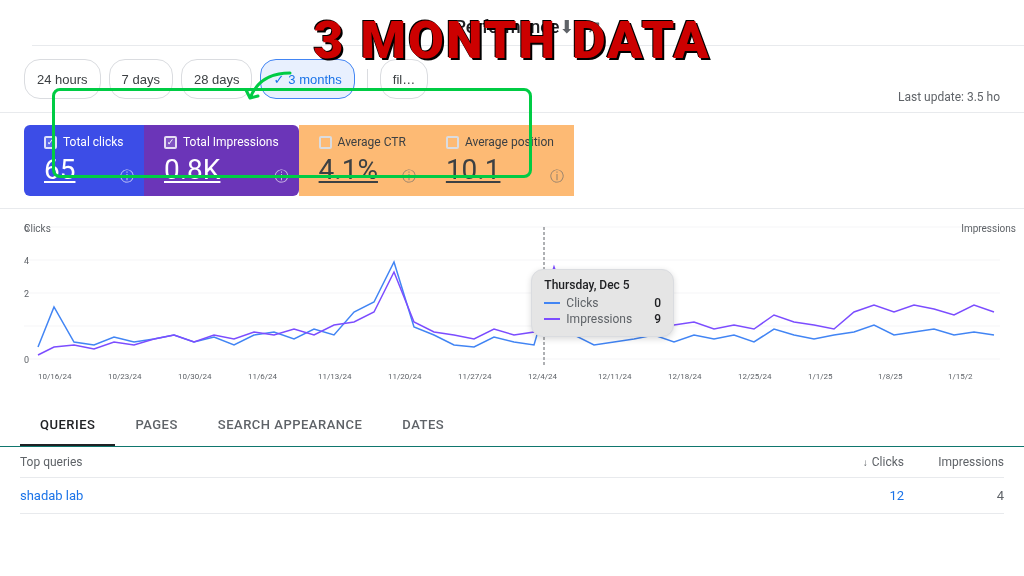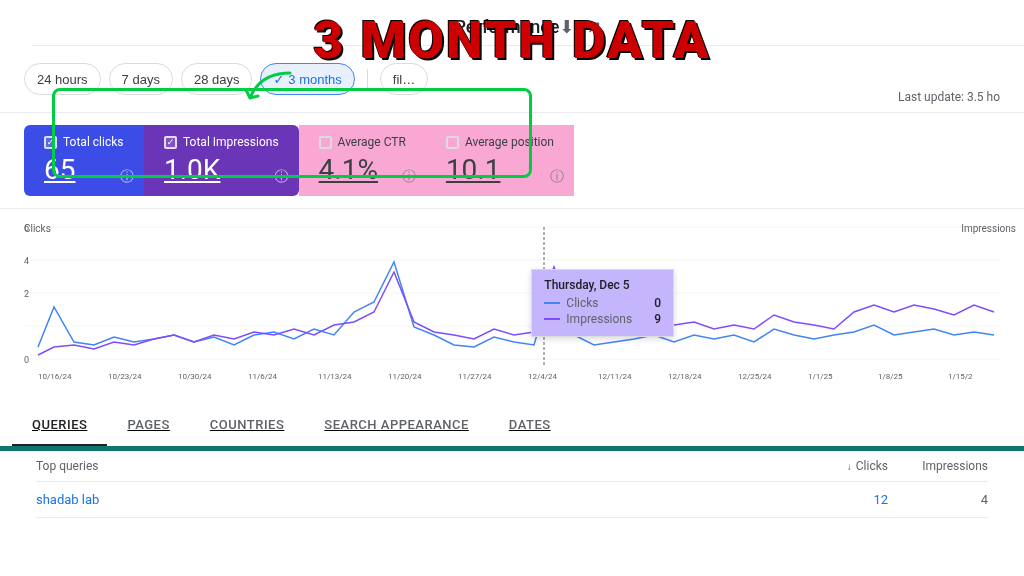--- a/index.html
+++ b/index.html
@@ -96,21 +96,21 @@
     }
 
     .filter-btn {
       padding: 4px 12px;
       border-radius: 16px;
       border: 1px solid #dadce0;
       background: #fff;
       font-size: 13px;
       color: #3c4043;
       cursor: pointer;
-      height: 32px;
+      height: 40px;
       display: flex;
       align-items: center;
       gap: 4px;
     }
 
     .filter-btn.active {
       background: #e8f0fe;
       border-color: #4285f4;
       color: #1a73e8;
     }
@@ -153,21 +153,21 @@
     }
 
     .metric-card.total-impressions {
       background: #6b35b8;
       border-radius: 0 6px 6px 0;
       color: #fff;
     }
 
     .metric-card.avg-ctr,
     .metric-card.avg-position {
-      background: #f9a8d4;
+      background: #fdba74;
       color: #3c4043;
     }
 
     .metric-label {
       display: flex;
       align-items: center;
       gap: 6px;
       font-size: 12px;
       margin-bottom: 4px;
     }
@@ -228,23 +228,23 @@
 
     .chart-svg {
       width: 100%;
       height: 180px;
     }
 
     .tooltip-box {
       position: absolute;
       right: 350px;
       top: 60px;
-      background: #c4b5fd;
+      background: #e5e5e5;
       border: 1px solid #dadce0;
-      border-radius: 0;
+      border-radius: 12px;
       padding: 8px 12px;
       font-size: 12px;
       box-shadow: 0 2px 6px rgba(0,0,0,0.15);
       z-index: 10;
     }
 
     .tooltip-date {
       font-weight: 500;
       color: #202124;
       margin-bottom: 4px;
@@ -268,43 +268,42 @@
 
     .tooltip-val {
       margin-left: auto;
       padding-left: 16px;
       font-weight: 500;
       color: #202124;
     }
 
     .tabs-row {
       display: flex;
-      border-bottom: 5px solid #0f766e;
-      padding: 0 12px;
-      text-decoration: underline;
+      border-bottom: 1px solid #0f766e;
+      padding: 0 20px;
     }
 
     .tab-item {
       padding: 12px 20px;
       font-size: 13px;
       font-weight: 500;
       color: #5f6368;
       cursor: pointer;
       border-bottom: 2px solid transparent;
       text-transform: uppercase;
       letter-spacing: 0.5px;
     }
 
     .tab-item.active {
       color: #202124;
       border-bottom-color: #202124;
     }
 
     .table-area {
-      padding: 0 36px;
+      padding: 0 20px;
       flex: 1;
     }
 
     .table-header-row {
       display: flex;
       padding: 8px 0;
       border-bottom: 1px solid #e8eaed;
       font-size: 12px;
       color: #5f6368;
       align-items: center;
@@ -371,21 +370,21 @@
         <span>Total clicks</span>
       </div>
       <div class="metric-value">65</div>
       <span class="metric-info">ⓘ</span>
     </div>
     <div class="metric-card total-impressions">
       <div class="metric-label">
         <div class="checkbox-icon">✓</div>
         <span>Total Impressions</span>
       </div>
-      <div class="metric-value">1.0K</div>
+      <div class="metric-value">0.8K</div>
       <span class="metric-info">ⓘ</span>
     </div>
     <div class="metric-card avg-ctr">
       <div class="metric-label">
         <div class="checkbox-icon" style="border-color:#dadce0;"></div>
         <span>Average CTR</span>
       </div>
       <div class="metric-value">4.1%</div>
       <span class="metric-info" style="color:#5f6368;">ⓘ</span>
     </div>
@@ -462,21 +461,20 @@
         <div class="tooltip-line impressions"></div>
         <span>Impressions</span>
         <span class="tooltip-val">9</span>
       </div>
     </div>
   </div>
 
   <div class="tabs-row">
     <div class="tab-item active">QUERIES</div>
     <div class="tab-item">PAGES</div>
-    <div class="tab-item">COUNTRIES</div>
     <div class="tab-item">SEARCH APPEARANCE</div>
     <div class="tab-item">DATES</div>
   </div>
 
   <div class="table-area">
     <div class="table-header-row">
       <span class="table-col-query">Top queries</span>
       <span class="table-col-clicks">
         <span class="sort-arrow">↓</span>
         <span>Clicks</span>

